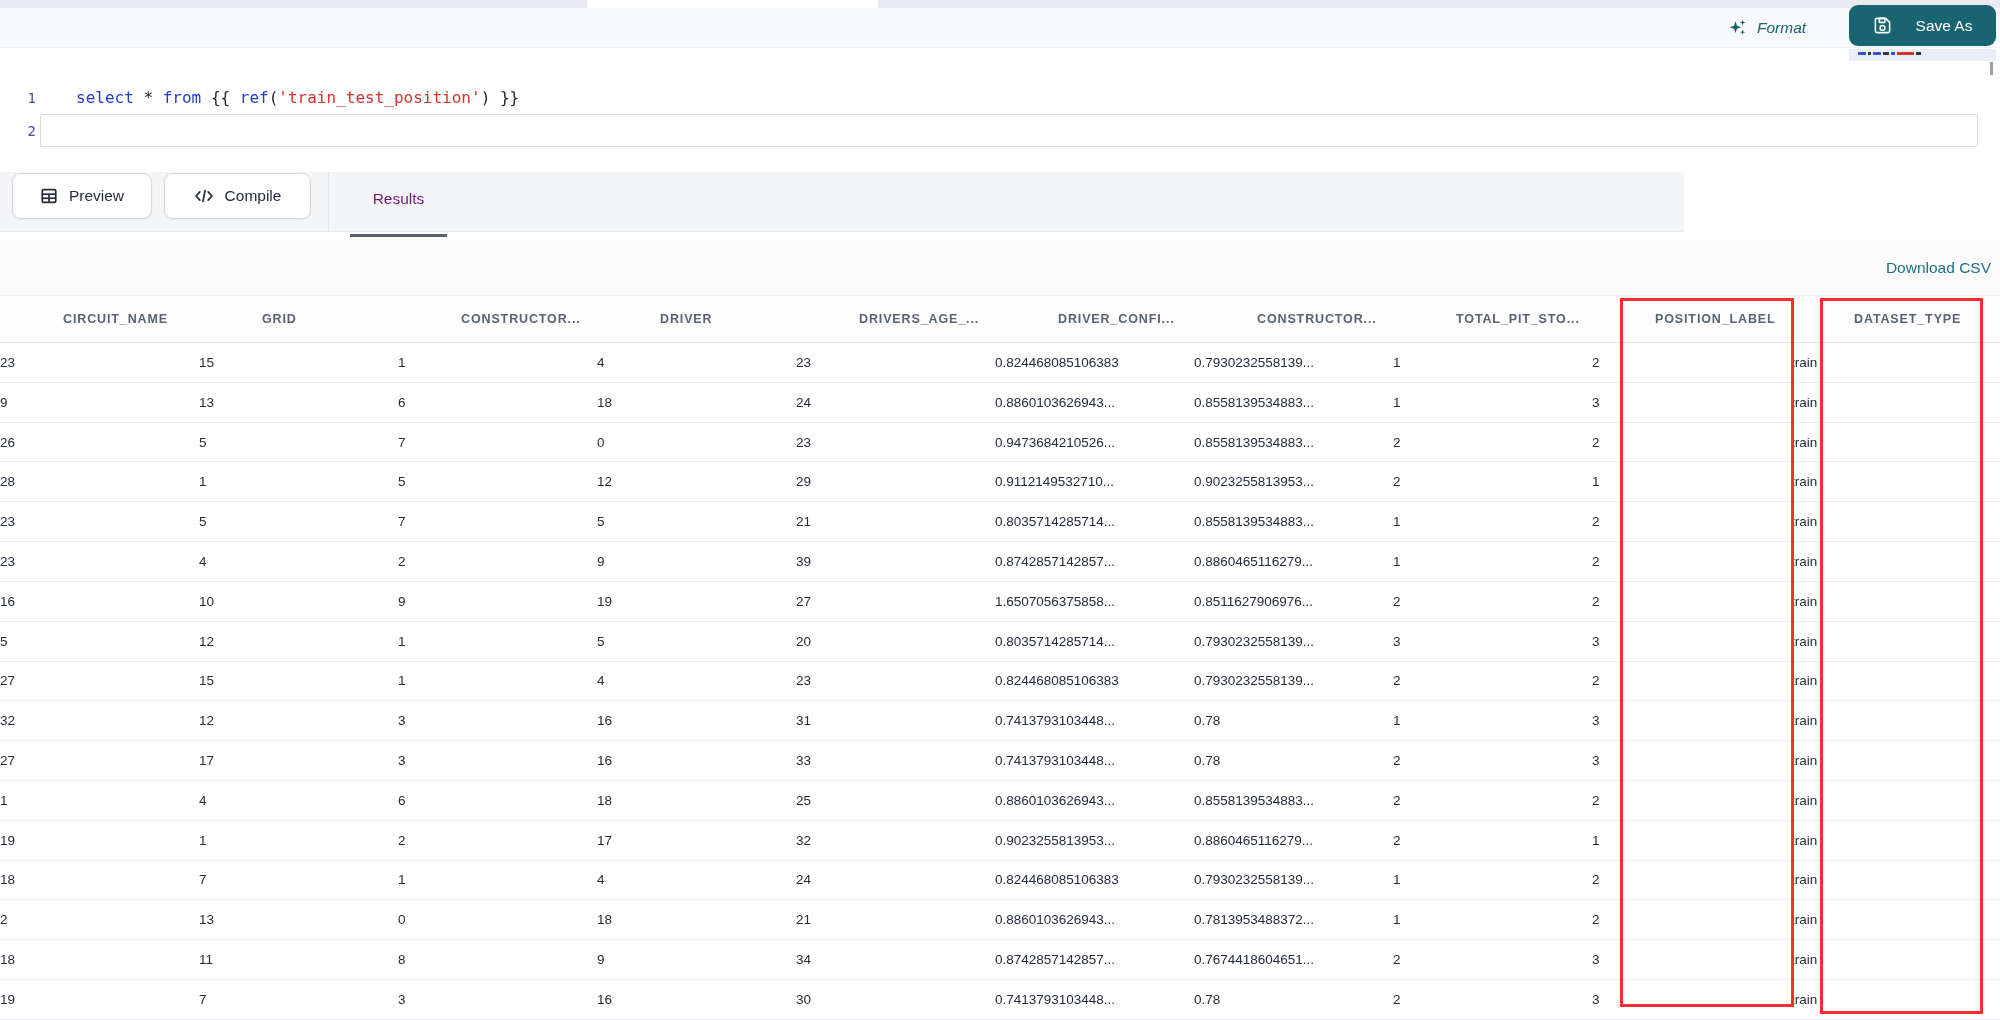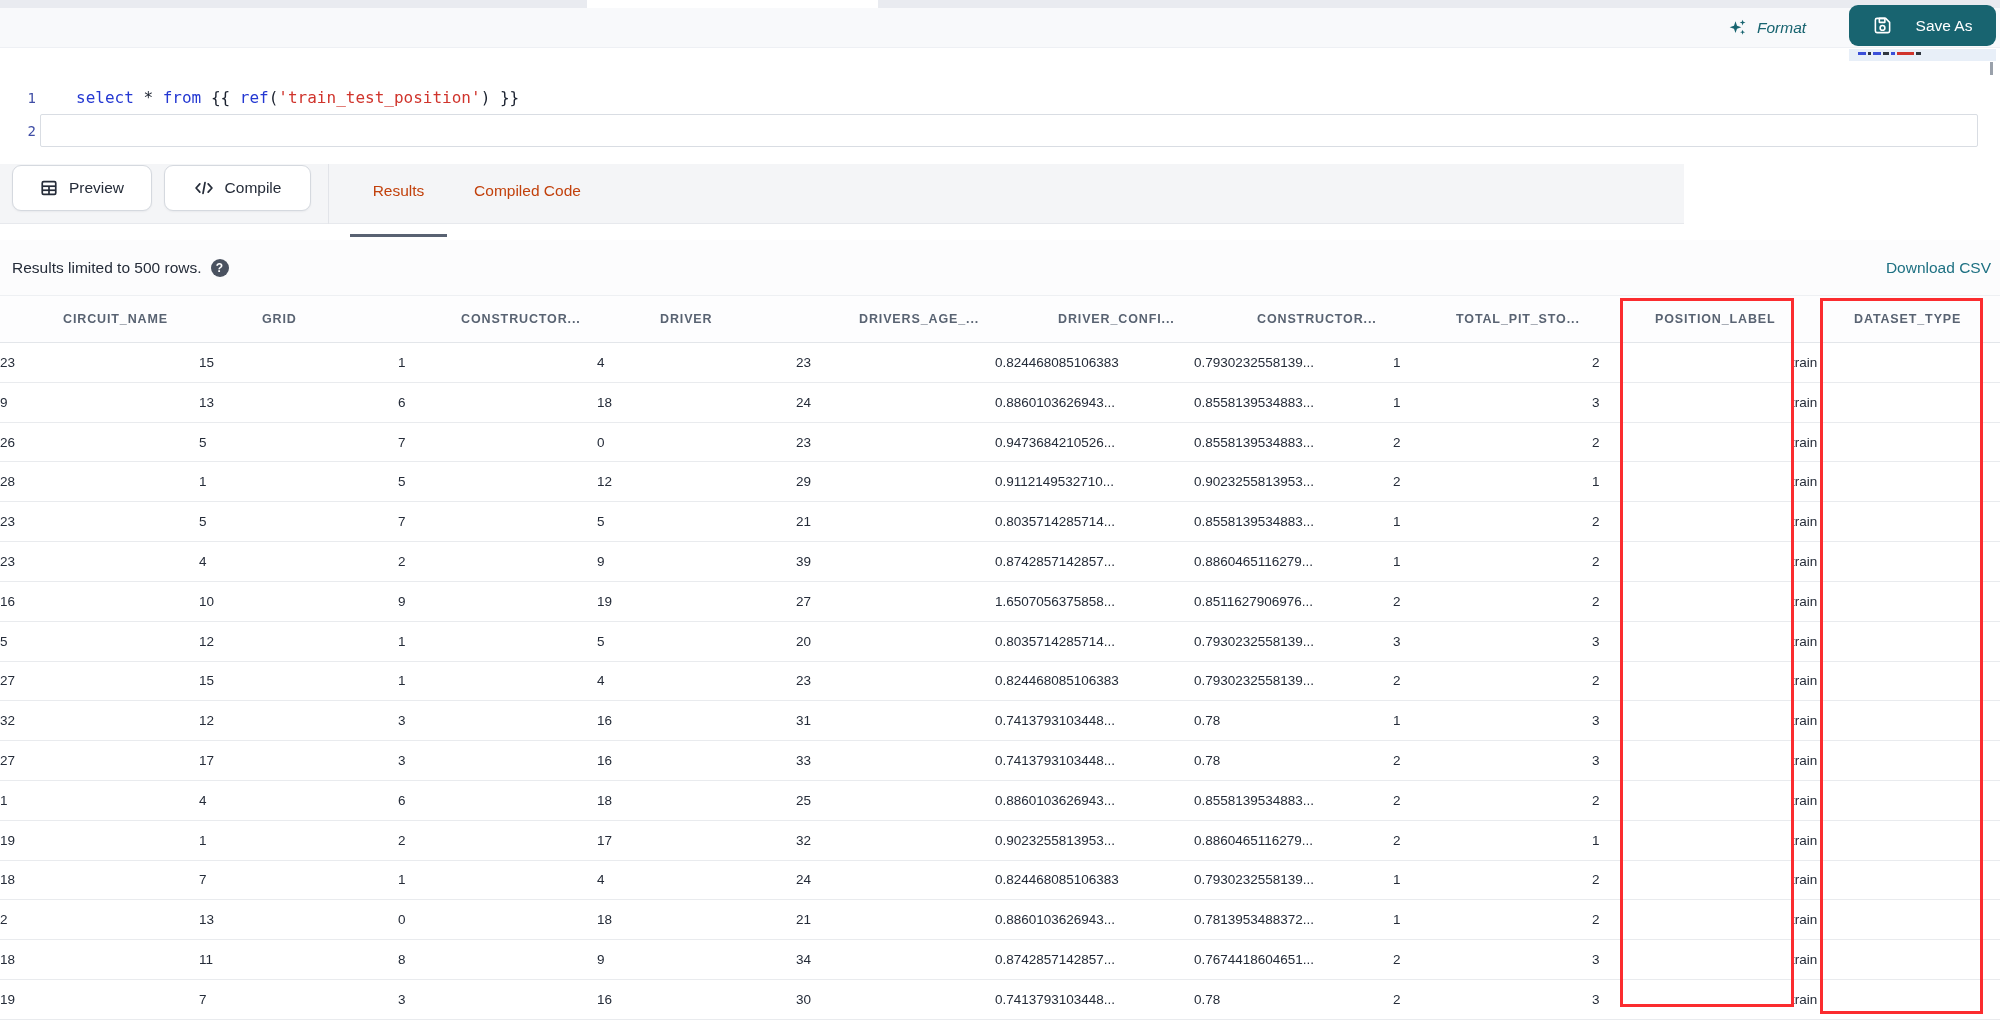--- a/index.html
+++ b/index.html
@@ -24,29 +24,29 @@
   .gutter { width:36px; text-align:right; font-family:"DejaVu Sans Mono", monospace; font-size:14px; color:#3f4da5; flex:0 0 36px; }
   .codetext { margin-left:40px; font-family:"DejaVu Sans Mono", monospace; font-size:16px; white-space:pre;text-align:center; }
   .tok-kw { color:#2438d2; } .tok-str { color:#d0342c; } .tok-pl { color:#1b2230; }
   .curline-box { position:absolute; left:40px; top:66px; width:1938px; height:33px; border:1px solid #d9dde3; border-radius:2px; }
   .minimap { position:absolute; left:1849px; top:0; width:147px; height:132px; }
   .minimap .viewport { position:absolute; left:0; top:1px; width:147px; height:12px; background:rgba(173,199,229,0.28); }
   .miniline { position:absolute; left:9px; top:4px; display:flex; gap:2px; }
   .miniline span { display:inline-block; height:3px; }
   .ruler-dash { position:absolute; left:1990px; top:14px; width:3px; height:13px; background:#9aa1ab; }
   
-  .controlband { position:absolute; left:0; top:164px; width:1684px; height:60px; background:#f4f5f7; border-bottom:1px solid #e7e9ed; }
+  .controlband { position:absolute; left:0; top:172px; width:1684px; height:60px; background:#f4f5f7; border-bottom:1px solid #e7e9ed; }
   .ctl-btn { position:absolute; top:1px; height:46px; background:#ffffff; border:1px solid #d5d9df; border-radius:9px;
     display:flex; align-items:center; justify-content:center; gap:11px; font-size:15.5px; color:#252c39; cursor:pointer;
     box-shadow:0 1px 2px rgba(15,23,42,0.05); }
   .ctl-preview { left:12px; width:140px; }
   .ctl-compile { left:164px; width:147px; }
   .vdivider { position:absolute; left:328px; top:0; width:1px; height:60px; background:#e2e4e9; }
   .tab { position:absolute; top:0; height:60px; display:flex; align-items:center; justify-content:center;
-    font-size:15.5px; color:#c2410c; cursor:pointer; padding-bottom:6px; }
+    font-size:15.5px; color:#701a75; cursor:pointer; padding-bottom:6px; }
   .tab-results { left:350px; width:97px; }
   .tab-compiled { left:458px; width:139px; }
   .tab-underline { position:absolute; left:350px; top:234px; width:97px; height:3px; background:#596272; }
   
   .resultsbar { position:absolute; left:0; top:240px; width:2000px; height:55px; background:#fcfcfd; }
   .limit-group { position:absolute; left:12px; top:0; height:55px; display:flex; align-items:center; gap:9px; font-size:15.5px; color:#252c39; }
   .help-icon { width:18px; height:18px; border-radius:50%; background:#4a5260; color:#ffffff; font-size:12px; font-weight:bold;
     display:flex; align-items:center; justify-content:center; cursor:pointer; }
   .download-link { position:absolute; right:9px; top:0; height:55px; display:flex; align-items:center; font-size:15.5px; color:#1d7082; cursor:pointer; }
   
@@ -137,29 +137,24 @@
         <svg width="20" height="18" viewBox="0 0 24 20" fill="none" stroke="#252c39" stroke-width="2.1" stroke-linecap="round" stroke-linejoin="round">
           <polyline points="7,5 2.5,10 7,15"></polyline>
           <polyline points="17,5 21.5,10 17,15"></polyline>
           <line x1="13.2" y1="3.5" x2="10.8" y2="16.5"></line>
         </svg>
       </span>
       <span>Compile</span>
     </button>
     <div class="vdivider"></div>
     <div class="tab tab-results">Results</div>
-    <div class="tab tab-compiled">Compiled Code</div>
   </div>
   <div class="tab-underline"></div>
 
   <div class="resultsbar">
-    <div class="limit-group">
-      <span>Results limited to 500 rows.</span>
-      <span class="help-icon">?</span>
-    </div>
     <div class="download-link">Download CSV</div>
   </div>
 
   <div class="tablewrap">
     <div class="thead" id="thead">
         <div class="th">CIRCUIT_NAME</div>
         <div class="th">GRID</div>
         <div class="th">CONSTRUCTOR...</div>
         <div class="th">DRIVER</div>
         <div class="th">DRIVERS_AGE_...</div>

